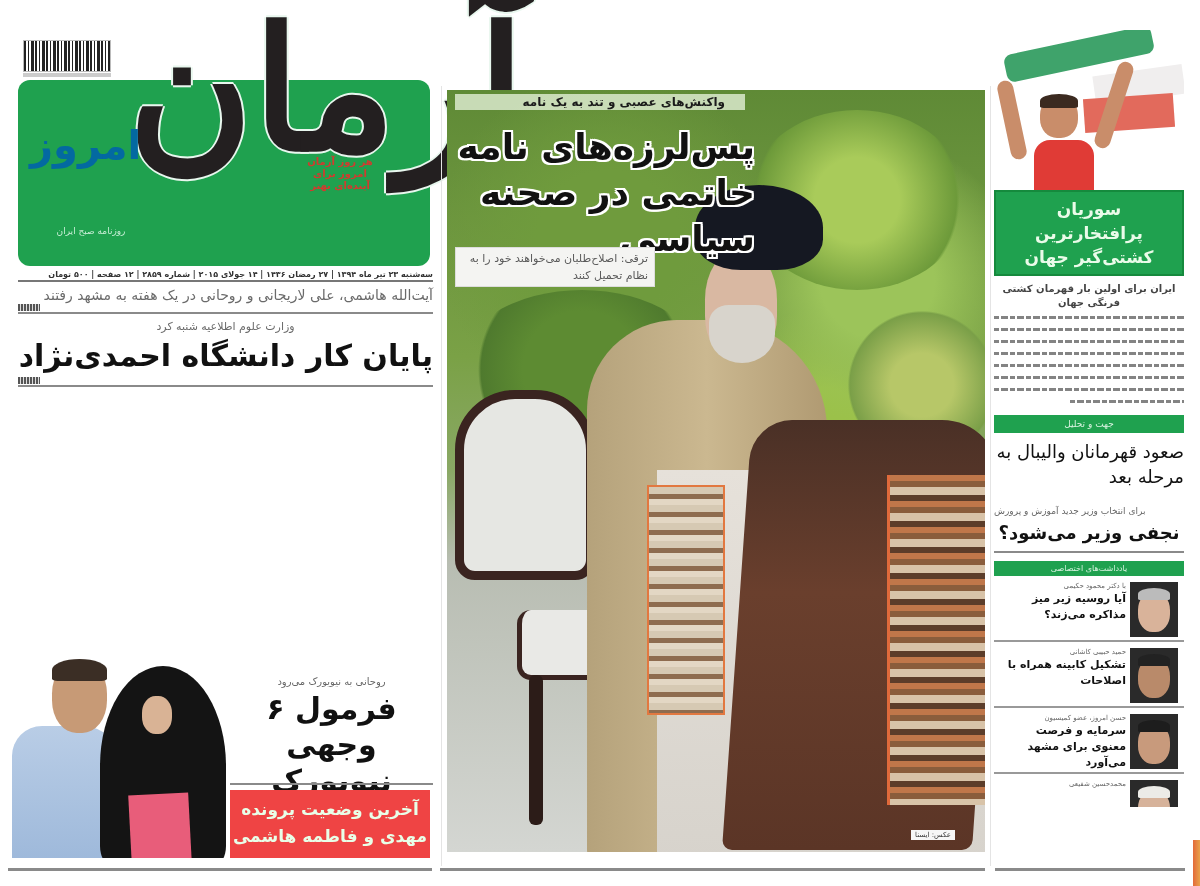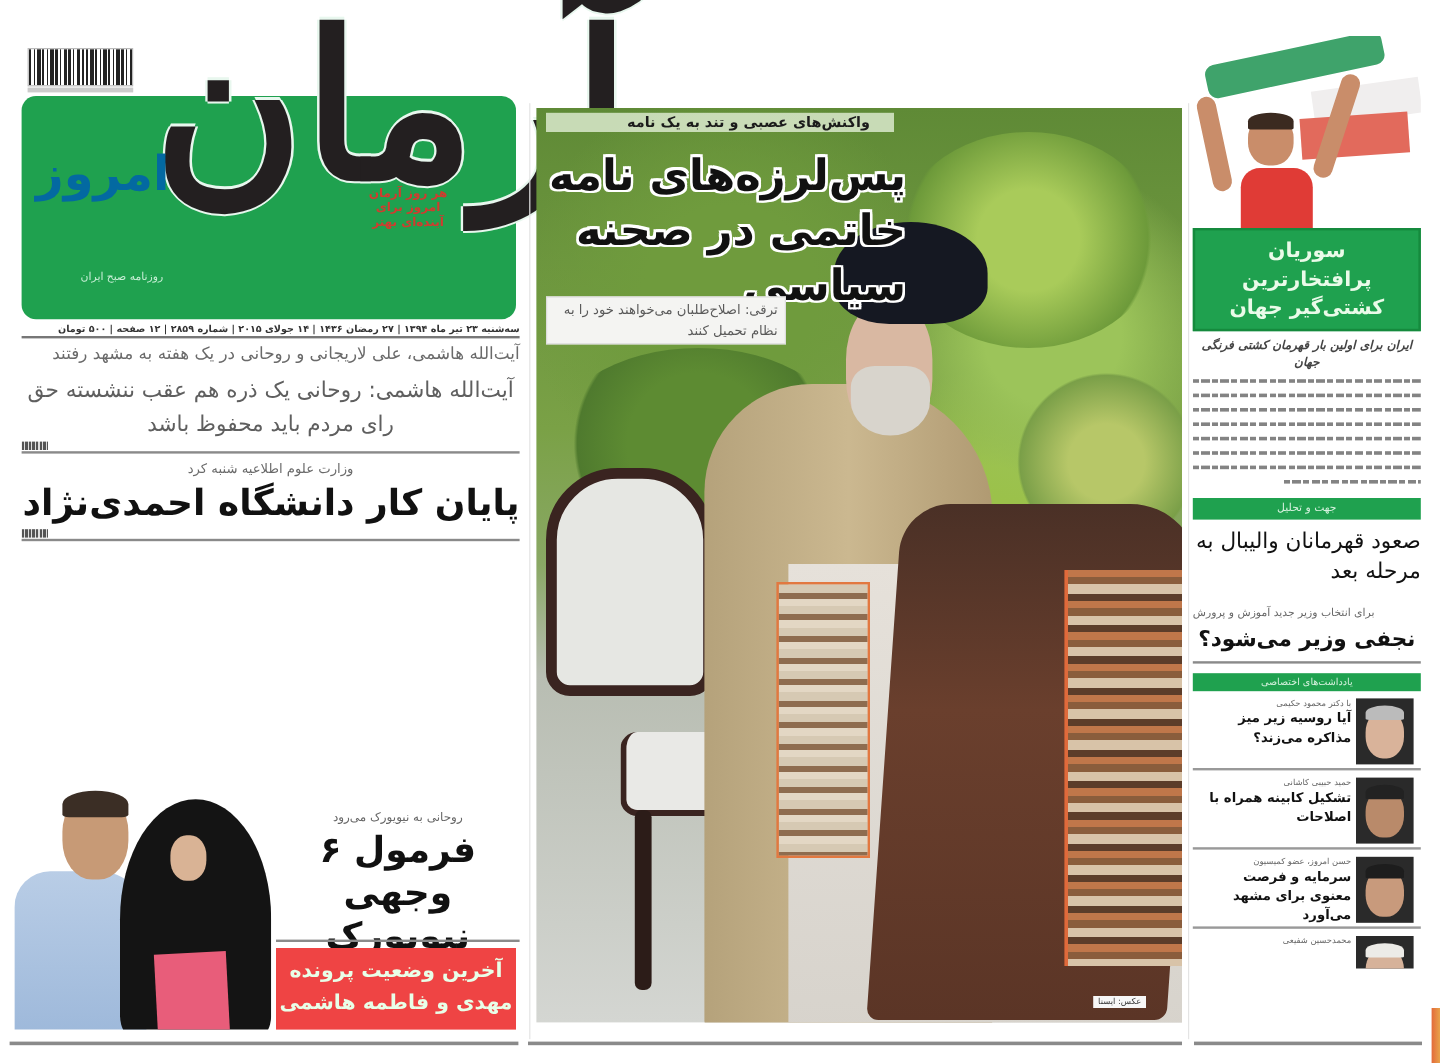--- a/index.html
+++ b/index.html
@@ -12,21 +12,21 @@
     background: repeating-linear-gradient(90deg,#222 0 2px,#fff 2px 4px,#222 4px 5px,#fff 5px 7px,#222 7px 10px,#fff 10px 11px);
     border: 1px solid #bbb; }
   #barcode-num { position: absolute; left: 5px; top: 37px; width: 88px; height: 4px; background: #999; opacity: .5; }
   #green-band { position: absolute; left: 0; top: 44px; width: 412px; height: 186px; background: #1fa14f; border-radius: 12px; }
   #logo-big { position: absolute; left: 110px; top: -32px; font-family: "DejaVu Serif", serif; font-weight: bold;
     font-size: 170px; line-height: 1; color: #231f20; letter-spacing: -12px;
     text-shadow: 2px 0 0 #e8f7ee, -2px 0 0 #e8f7ee, 0 2px 0 #e8f7ee, 0 -2px 0 #e8f7ee; direction: rtl; }
   #logo-small { position: absolute; left: 12px; top: 86px; font-family: "DejaVu Sans", sans-serif; font-weight: bold;
     font-size: 40px; color: #0369a1; direction: rtl; }
   #logo-red { position: absolute; left: 282px; top: 120px; font-size: 10px; color: #d13b2f; font-weight: bold; width: 80px; text-align: center; line-height: 1.2; direction: rtl; }
-  #logo-tag { position: absolute; left: 28px; top: 190px; font-size: 9px; color: #c9efd7; direction: rtl; width: 90px; line-height: 1.3; }
+  #logo-tag { position: absolute; left: 28px; top: 190px; font-size: 9px; color: #c9efd7; direction: rtl; width: 90px; line-height: 1.3; text-align: center; }
   #dateline { position: absolute; left: 18px; top: 270px; width: 415px; height: 12px; font-size: 8px; font-weight: bold; color: #333;
     direction: rtl; text-align: right; white-space: nowrap; overflow: hidden; border-bottom: 2px solid #777; line-height: 10px; }
 
   
   #left-col { position: absolute; left: 18px; top: 286px; width: 415px; }
   .kicker { font-size: 14px; color: #6a6a6a; direction: rtl; text-align: right; line-height: 18px; }
   #main-headline { font-family: "DejaVu Sans", sans-serif; font-weight: bold; font-size: 62px; line-height: 74px;
     color: #111; direction: rtl; text-align: center; letter-spacing: -2px; margin-top: 14px; }
   #main-sub { font-size: 18px; color: #5f5f5f; direction: rtl; text-align: center; line-height: 28px; margin-top: 8px; }
   .rule { height: 2px; background: #8a8a8a; margin: 8px 0 6px 0; position: relative; }
@@ -88,21 +88,21 @@
   .flag-w { position: absolute; left: 100px; top: 40px; width: 90px; height: 30px; background: #f0eeee; transform: rotate(-8deg); }
   .flag-r { position: absolute; left: 90px; top: 66px; width: 90px; height: 34px; background: #e26a5c; transform: rotate(-4deg); }
   .w-arm1 { position: absolute; left: 10px; top: 50px; width: 16px; height: 80px; background: #c98d6a; border-radius: 8px; transform: rotate(-12deg); }
   .w-arm2 { position: absolute; left: 112px; top: 30px; width: 16px; height: 90px; background: #c98d6a; border-radius: 8px; transform: rotate(18deg); }
   .w-head { position: absolute; left: 46px; top: 66px; width: 38px; height: 42px; background: #c98d6a; border-radius: 45%; }
   .w-hair { position: absolute; left: 46px; top: 64px; width: 38px; height: 14px; background: #3b2a20; border-radius: 50% 50% 10% 10%; }
   .w-body { position: absolute; left: 40px; top: 110px; width: 60px; height: 60px; background: #e03b36; border-radius: 16px 16px 0 0; }
 
   #wrestle-box { background: #1fa14f; color: #eafbe9; font-weight: bold; font-size: 17px; line-height: 24px; text-align: center;
     direction: rtl; padding: 5px 4px; border: 2px solid #158a3d; margin-top: -5px; position: relative; }
-  #wrestle-sub { font-size: 10px; font-weight: bold; color: #444; direction: rtl; text-align: center; line-height: 14px; margin-top: 6px; font-style: italic; }
+  #wrestle-sub { font-size: 10px; font-weight: bold; color: #444; direction: rtl; text-align: center; line-height: 14px; margin-top: 6px; }
   .body-lines { margin-top: 6px; }
   .body-lines div { height: 3px; margin: 0 0 9px 0; background: repeating-linear-gradient(90deg,#5a5a5a 0 5px,transparent 5px 7px,#5a5a5a 7px 14px,transparent 14px 16px); opacity: .75; }
   .body-lines div:last-child { width: 60%; margin-left: 40%; }
 
   #volley-band { margin-top: 12px; background: #1fa14f; color: #d9f3e1; font-size: 9px; text-align: center; direction: rtl; padding: 3px 0; line-height: 12px; }
   #volley-headline { font-weight: normal; font-size: 18px; line-height: 25px; direction: rtl; text-align: right; color: #111; margin-top: 6px; }
   #najafi-kicker { font-size: 9px; color: #666; direction: rtl; text-align: left; line-height: 13px; margin-top: 16px; }
   #najafi-headline { font-weight: bold; font-size: 18px; direction: rtl; text-align: center; color: #111; margin-top: 4px; }
   .r-rule { height: 2px; background: #8a8a8a; margin-top: 8px; position: relative; }
   #notes-band { margin-top: 8px; background: #1fa14f; color: #d9f3e1; font-size: 8px; text-align: center; padding: 3px 0; direction: rtl; }
@@ -136,21 +136,20 @@
   <div id="logo-red">هر روز آرمان امروز برای آینده‌ای بهتر</div>
   <div id="logo-tag">روزنامه صبح ایران</div>
 </div>
 <div id="dateline">سه‌شنبه ۲۳ تیر ماه ۱۳۹۴ | ۲۷ رمضان ۱۴۳۶ | ۱۴ جولای ۲۰۱۵ | شماره ۲۸۵۹ | ۱۲ صفحه | ۵۰۰ تومان</div>
 
 <div class="left-col-divider"></div>
 <div class="right-col-divider"></div>
 
 <div id="left-col">
   <div class="kicker">آیت‌الله هاشمی، علی لاریجانی و روحانی در یک هفته به مشهد رفتند</div>
-  <div id="main-sub">آیت‌الله هاشمی: روحانی یک ذره هم عقب ننشسته حق رای مردم باید محفوظ باشد</div>
   <div class="rule">
       <span class="tag-mark"></span>
     </div>
   <div id="story2-kicker">وزارت علوم اطلاعیه شنبه کرد</div>
   <h2 id="story2-headline">پایان کار دانشگاه احمدی‌نژاد</h2>
   <div class="rule">
       <span class="tag-mark"></span>
     </div>
 </div>
 

